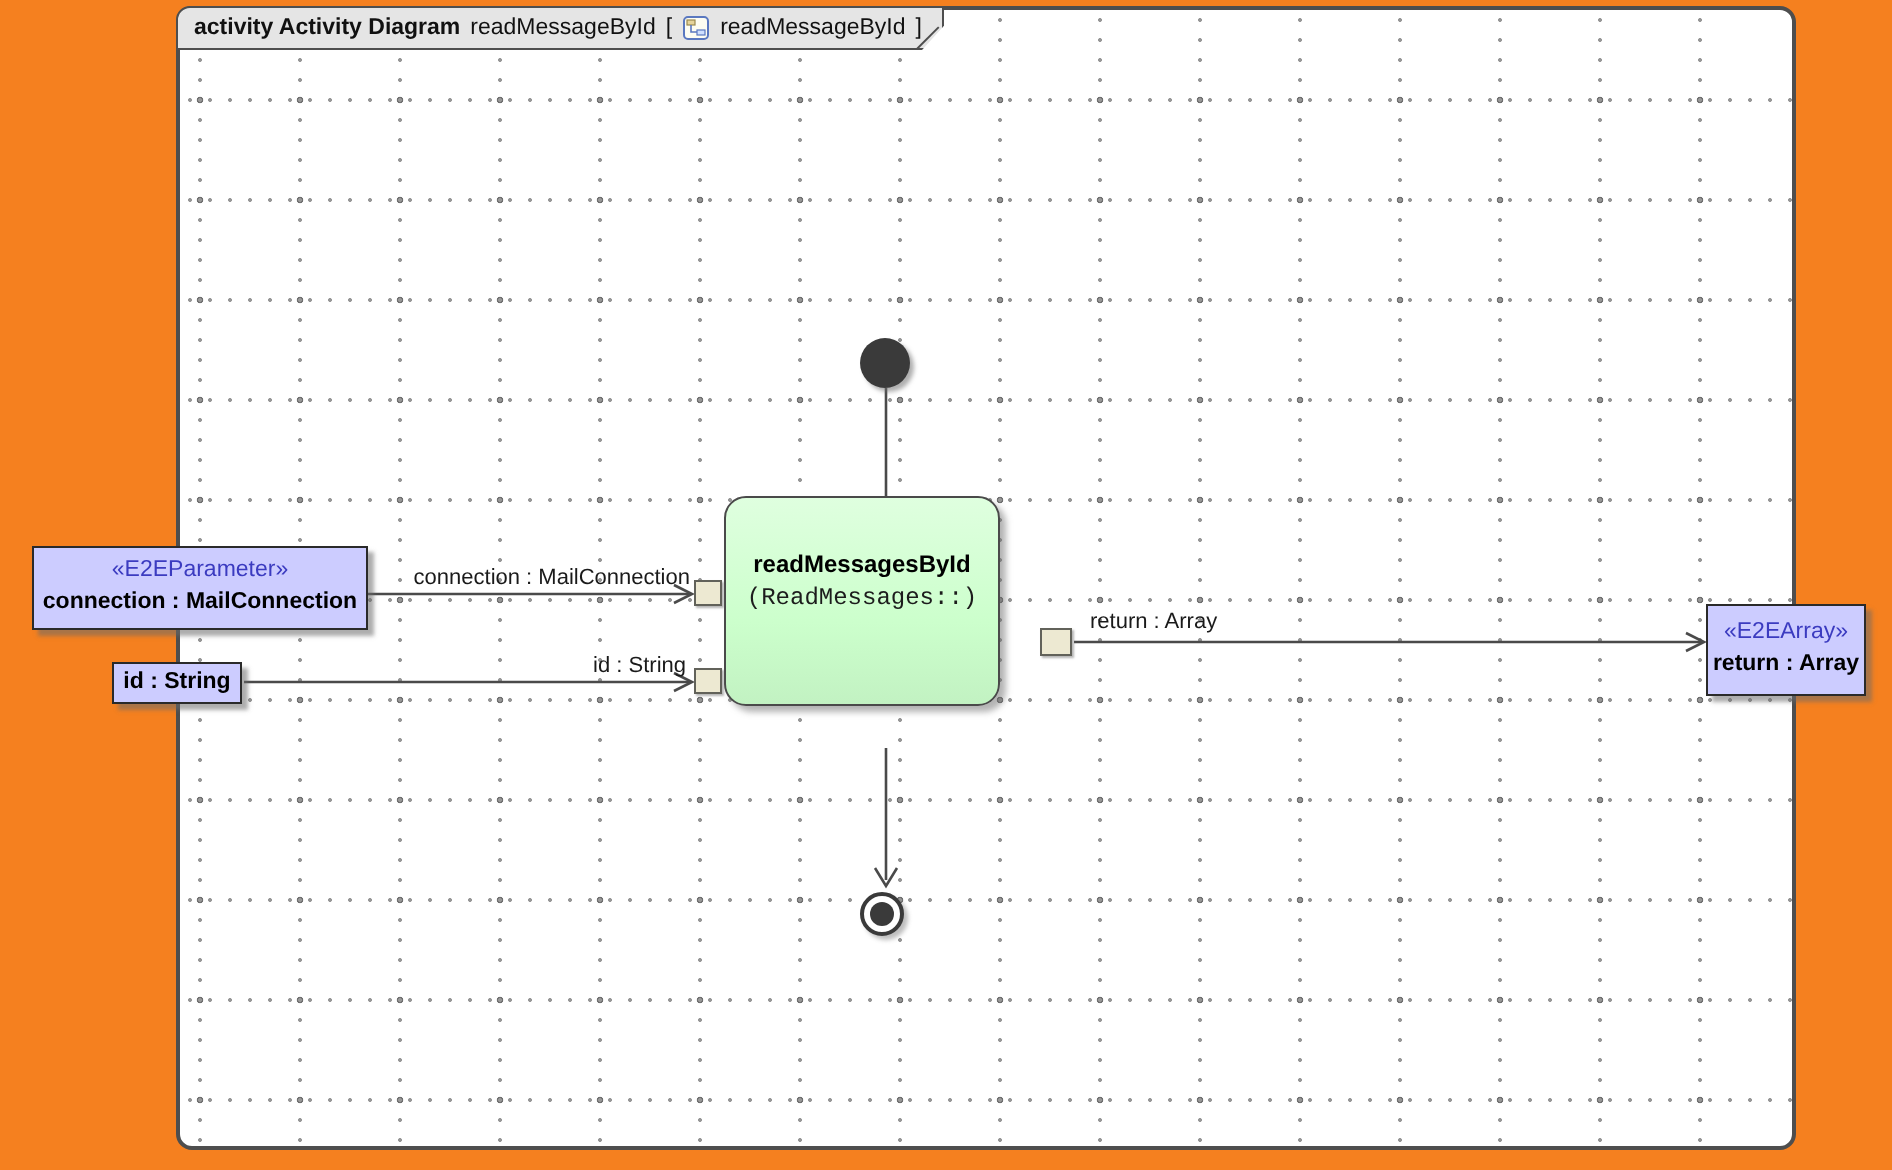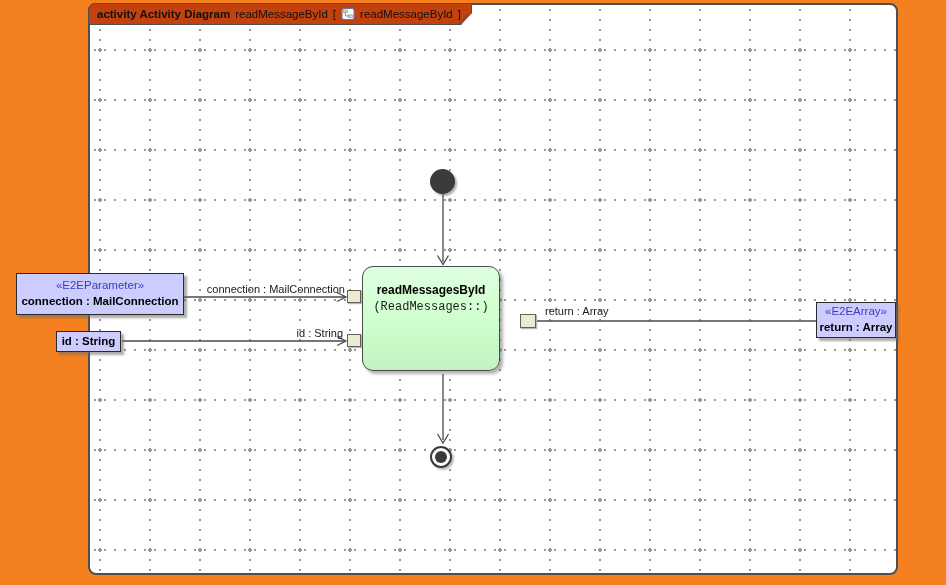--- a/index.html
+++ b/index.html
@@ -18,21 +18,21 @@
       radial-gradient(circle,#979797 0 .9px,transparent 1.1px),
       radial-gradient(circle,#979797 0 .9px,transparent 1.1px),
       radial-gradient(circle,#6f6f6f 0 1.5px,transparent 1.8px);
     background-size:10px 50px,50px 10px,50px 50px;
     background-position:0 20px,-15px 0,-15px 20px;
     z-index:1;
   }
   
   #frame-tab{
     position:absolute;left:88px;top:3px;width:384px;height:22px;
-    background:#c2410c;
+    background:#e5e5e5;
     border:1.4px solid var(--frame_border,#4E4E4E);
     border-top-left-radius:7px;
     clip-path:polygon(0 0,100% 0,100% 45%,calc(100% - 11px) 100%,0 100%);
     box-sizing:border-box;
     display:flex;align-items:center;gap:5px;
     padding:0 14px 0 8px;
     font-size:11.5px;color:#111;white-space:nowrap;overflow:hidden;
     z-index:6;
   }
   #frame-tab::after{ 
@@ -51,25 +51,25 @@
     background:#3A3A3A;box-shadow:2px 2px 2px rgba(110,110,110,.55);
   }
   #final-node{
     left:430px;top:446px;width:22px;height:22px;border-radius:50%;
     border:2px solid #3A3A3A;background:#fff;
     box-shadow:2px 2px 2px rgba(110,110,110,.45);
     display:flex;align-items:center;justify-content:center;
   }
   #final-node .dot{width:12px;height:12px;border-radius:50%;background:#3A3A3A;}
   #activity-node{
-    left:362px;top:266px;width:138px;height:105px;border-radius:11px;
+    left:362px;top:248px;width:138px;height:105px;border-radius:11px;
     background:linear-gradient(180deg,#DFFFDF 0%,var(--activity_fill,#CCFFCC) 60%,#C2F2C2 100%);
     border:1.6px solid #4A4A4A;
     box-shadow:3px 3px 3px rgba(105,105,105,.5);
-    text-align:center;padding-top:16px;font-size:12px;color:#1c1c1c;
+    text-align:center;padding-top:26px;font-size:12px;color:#1c1c1c;
   }
   #activity-node .act-name{font-weight:bold;color:#000;}
   #activity-node .act-sub{margin-top:3px;font-family:Liberation Mono, monospace;}
   .pin{
     position:absolute;box-sizing:border-box;z-index:5;
     background:var(--pin_fill,#EDE9D2);border:1px solid #62625a;
     box-shadow:1px 1px 1px rgba(110,110,110,.5);
   }
   #pin-connection{left:347px;top:290px;width:14px;height:13px;}
   #pin-id{left:347px;top:334px;width:14px;height:13px;}
@@ -79,21 +79,21 @@
     position:absolute;box-sizing:border-box;z-index:5;
     background:var(--object_fill,#CCCCFF);border:1px solid #2a2a2a;
     box-shadow:3px 3px 2px rgba(105,105,105,.55);
     text-align:center;font-size:11.5px;color:#000;
     display:flex;flex-direction:column;justify-content:center;line-height:1.35;
   }
   .stereotype{color:var(--stereotype_color,#3B3BC0);}
   .obj-name{font-weight:bold;}
   #param-connection{left:16px;top:273px;width:168px;height:42px;}
   #param-id{left:56px;top:331px;width:65px;height:21px;}
-  #result-array{left:816px;top:302px;width:80px;height:36px;}
+  #result-array{left:853px;top:302px;width:80px;height:46px;}
   
   .edge-label{
     position:absolute;z-index:4;font-size:11px;color:#1a1a1a;white-space:nowrap;
   }
   #label-connection{left:181px;top:283px;width:164px;text-align:right;}
   #label-id{left:270px;top:327px;width:73px;text-align:right;}
   #label-return{left:545px;top:305px;}
 </style>
 </head>
 <body>

